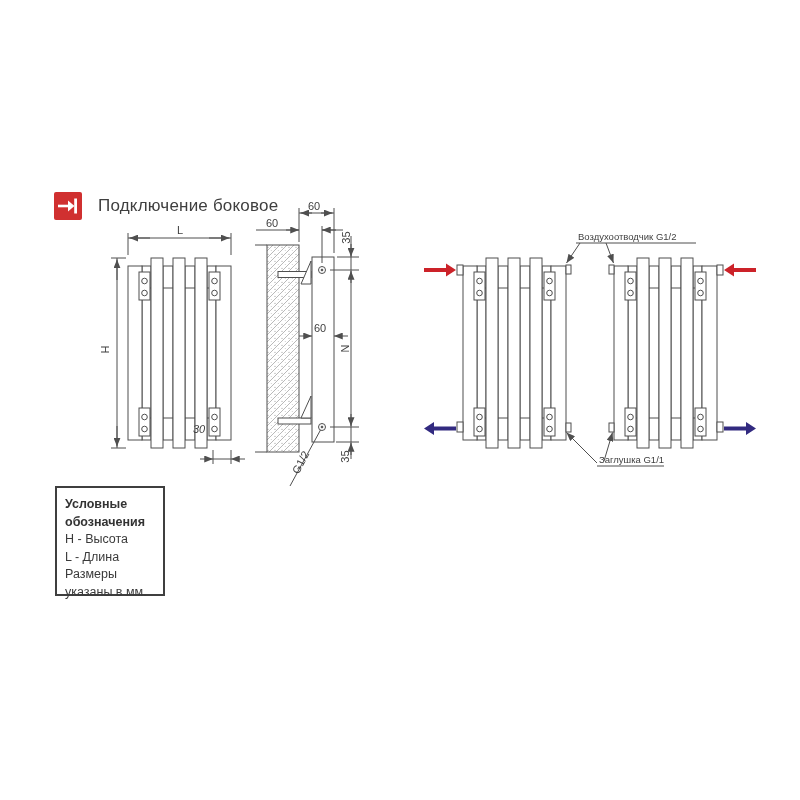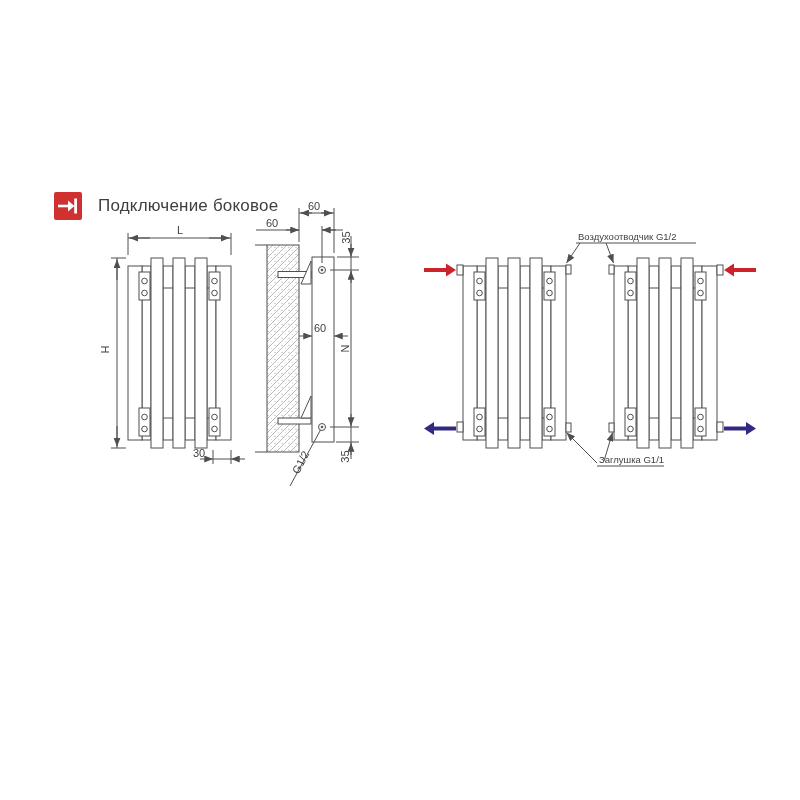--- a/index.html
+++ b/index.html
@@ -179,27 +179,33 @@
         <line x1="606" y1="243" x2="613.5" y2="263" marker-end="url(#ah)"></line>
         <line x1="597" y1="466" x2="664" y2="466"></line>
         <line x1="597" y1="463" x2="566.5" y2="432.5" marker-end="url(#ah)"></line>
         <line x1="604" y1="461" x2="612.5" y2="432.5" marker-end="url(#ah)"></line>
       </g>
     </g>
   </svg>
 
   <div class="dim" style="left:177px;top:224px;">L</div>
   <div class="dim rot" style="left:102px;top:343px;">H</div>
-  <div class="dim" style="left:193px;top:447px;">30</div>
+  <div class="dim" style="left:193px;top:423px;font-style:italic;">30</div>
 
   <div class="dim" style="left:308px;top:200px;">60</div>
   <div class="dim" style="left:266px;top:217px;">60</div>
   <div class="dim" style="left:314px;top:322px;">60</div>
   <div class="dim rot" style="left:340px;top:231px;">35</div>
   <div class="dim rot" style="left:342px;top:342px;">N</div>
   <div class="dim rot" style="left:339px;top:450px;">35</div>
   <div class="dim rot62" style="left:289px;top:456px;">G1/2</div>
 
   <div class="dim small" style="left:578px;top:230px;">Воздухоотводчик G1/2</div>
   <div class="dim small" style="left:599px;top:453px;">Заглушка G1/1</div>
 
+  <div class="legend">
+    <div class="lt">Условные обозначения</div>
+    <div class="li">H - Высота</div>
+    <div class="li">L - Длина</div>
+    <div class="li">Размеры указаны в мм.</div>
+  </div>
 
 </div>
 
 </body></html>

